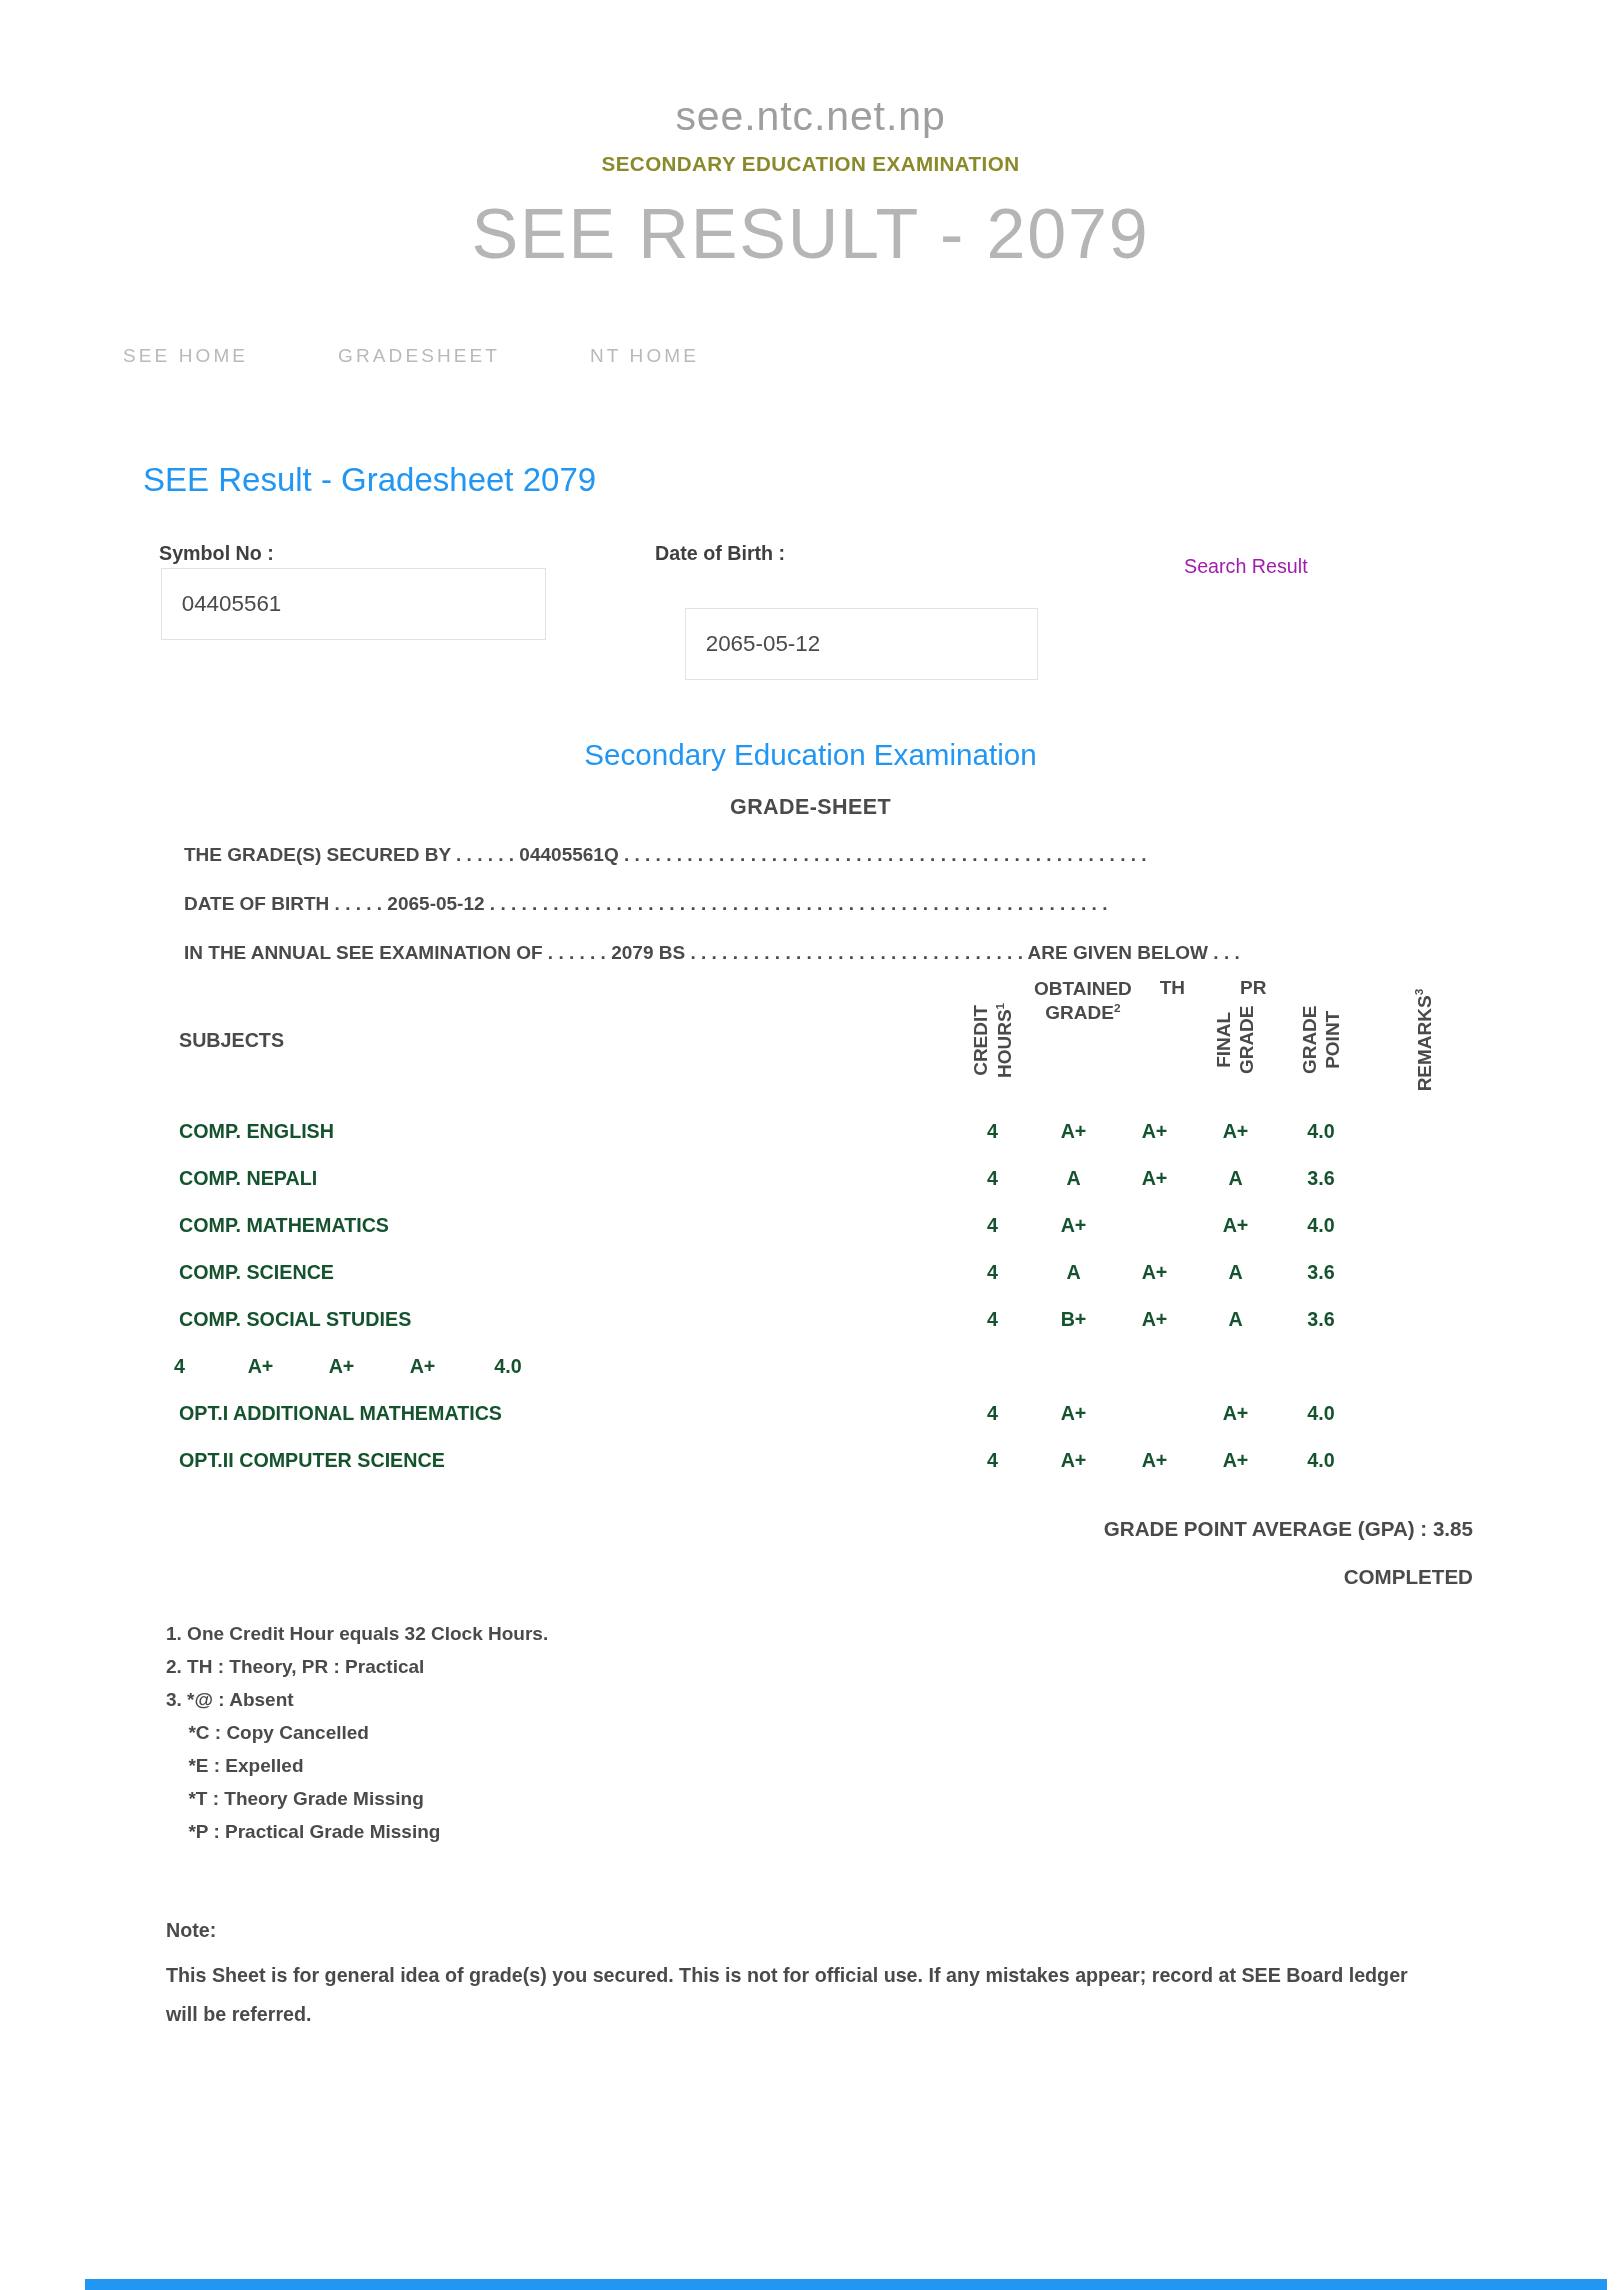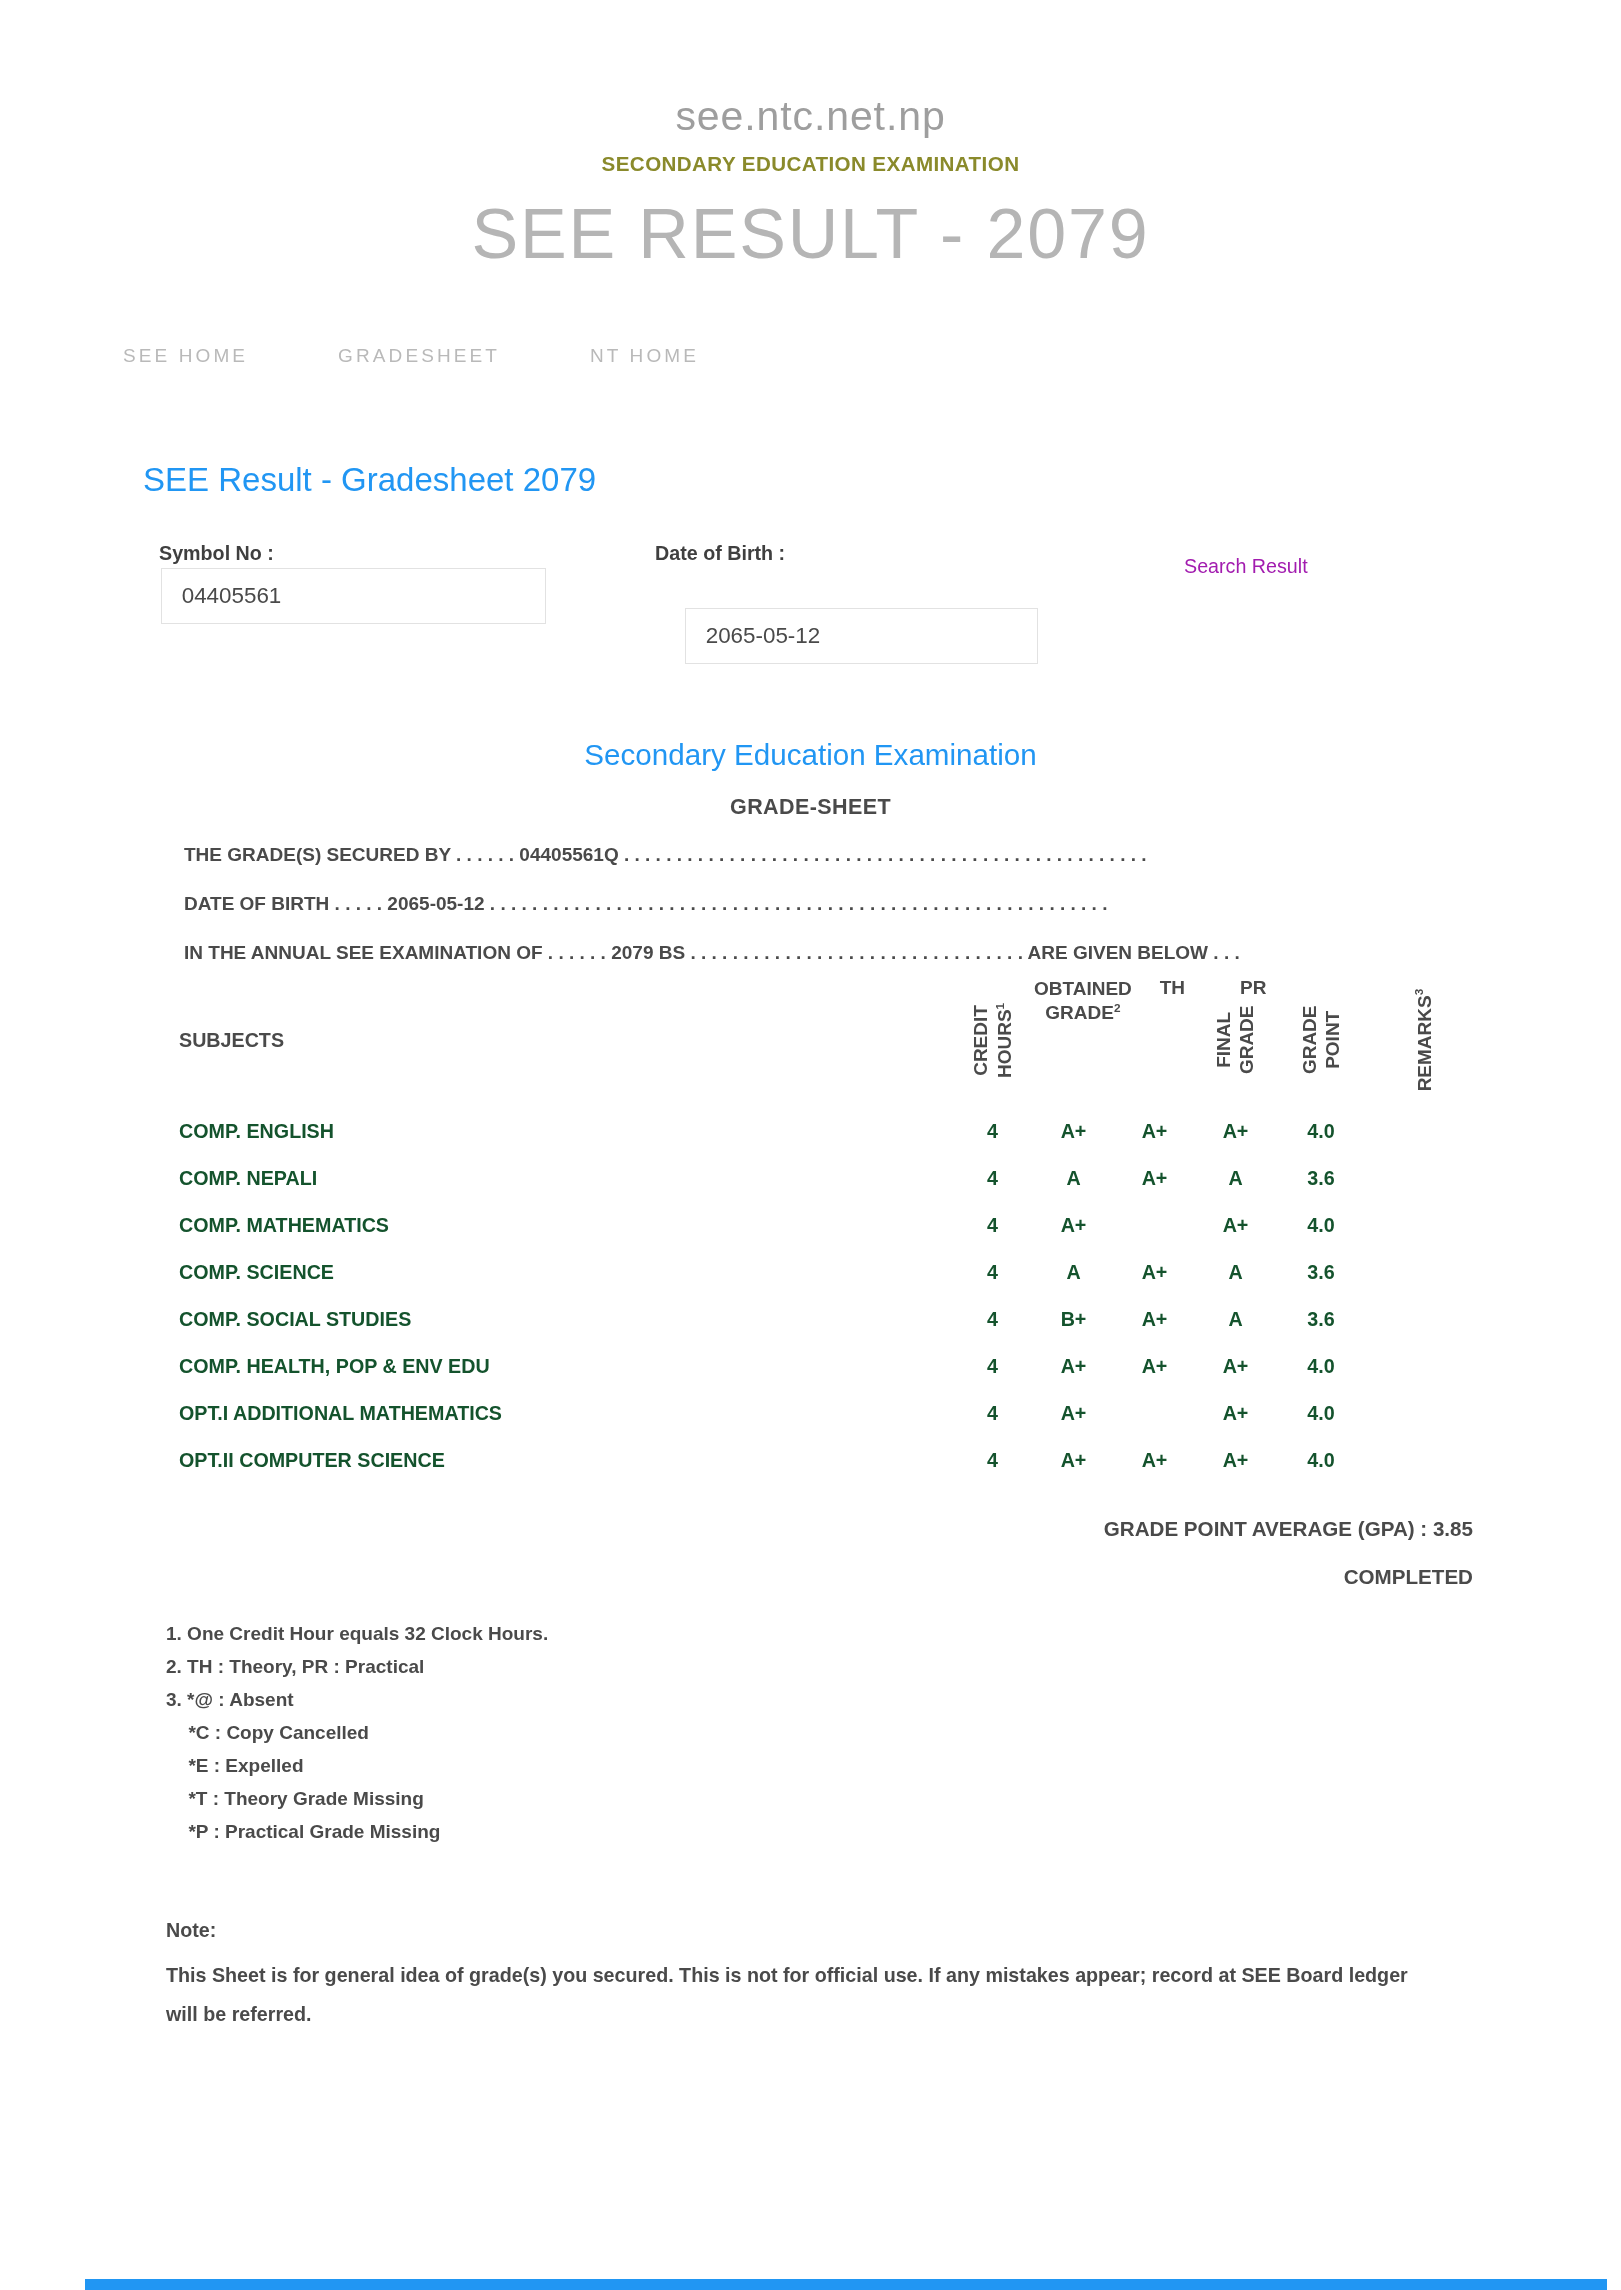--- a/index.html
+++ b/index.html
@@ -23,21 +23,21 @@
     font-size:19px; color:#b9b9b9; letter-spacing:3.1px;
     text-decoration:none; cursor:pointer;
   }
 
   
   .result-heading { top:461px; left:143px; font-size:33px; color:#2196f3; }
   .field-label { font-size:19.7px; font-weight:700; color:#3f3f3f; }
   .lbl-symbol { top:542px; left:159px; }
   .lbl-dob    { top:542px; left:655px; }
   .inp {
-    border:0.9px solid #e2e2e2; background:#fff; height:56px;
+    border:0.9px solid #e2e2e2; background:#fff; height:72px;
     font-family:"Liberation Sans", sans-serif;
     font-size:22.4px; color:#4a4a4a; padding-left:19.7px; outline:none;
   }
   .inp-symbol { top:568px; left:161px; width:385px; }
   .inp-dob    { top:568px; left:685px; width:353px;margin-top:40px; }
   .search-btn {
     top:555px; left:1184px; font-size:19.7px; color:#a21caf;
     background:none; border:none; cursor:pointer;
     font-family:"Liberation Sans", sans-serif;
   }
@@ -192,21 +192,20 @@
   <div class="trow">
     <div class="cell c-sub">COMP. SOCIAL STUDIES</div>
     <div class="cell c-credit">4</div>
     <div class="cell c-th">B+</div>
     <div class="cell c-pr">A+</div>
     <div class="cell c-final">A</div>
     <div class="cell c-point">3.6</div>
     <div class="cell c-rem"></div>
   </div>
   <div class="trow">
-    <div class="cell c-sub">COMP. HEALTH, POP &amp; ENV EDU</div>
     <div class="cell c-credit">4</div>
     <div class="cell c-th">A+</div>
     <div class="cell c-pr">A+</div>
     <div class="cell c-final">A+</div>
     <div class="cell c-point">4.0</div>
     <div class="cell c-rem"></div>
   </div>
   <div class="trow">
     <div class="cell c-sub">OPT.I ADDITIONAL MATHEMATICS</div>
     <div class="cell c-credit">4</div>

